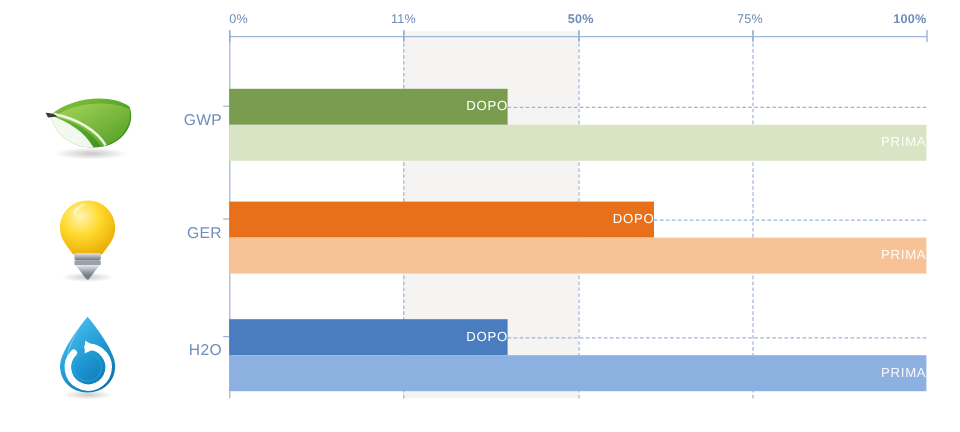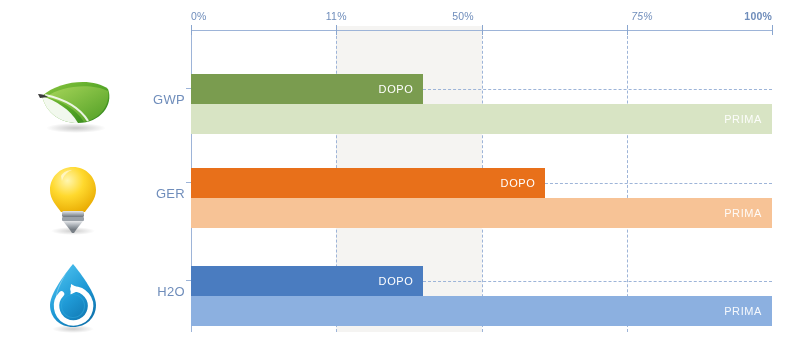--- a/index.html
+++ b/index.html
@@ -131,21 +131,20 @@
     height: 30px;
   }
   .bar-prima {
     top: 46px;
     height: 30px;
   }
   .bar-text {
     font-size: 11px;
     color: #ffffff;
     letter-spacing: 0.6px;
-    padding-right: 10px;
     white-space: nowrap;
   }
   .bar-text.soft { color: #ffffff; opacity: 0.92; margin-left: 41px; }
 
   .dopo-dash {
     position: absolute;
     top: 31px;
     height: 0;
     border-top: 1px dashed #9db4d8;
   }
@@ -250,22 +249,22 @@
       <div id="axis-line" style="left: 46px; width: 581px;"></div>
 
       <div class="axis-tick" id="tick-0" style="left: 46px;"></div>
       <div class="axis-tick" id="tick-25" style="left: 191.25px;"></div>
       <div class="axis-tick" id="tick-50" style="left: 336.5px;"></div>
       <div class="axis-tick" id="tick-75" style="left: 481.75px;"></div>
       <div class="axis-tick" id="tick-100" style="left: 627px;"></div>
 
       <div class="axis-label first" id="lab-0" style="left: 46px;">0%</div>
       <div class="axis-label" id="lab-25" style="left: 191.25px;">11%</div>
-      <div class="axis-label" id="lab-50" style="left: 318px;">50%</div>
-      <div class="axis-label" id="lab-75" style="left: 497px; font-style: italic;">75%</div>
+      <div class="axis-label" id="lab-50" style="left: 339px; font-weight: bold;">50%</div>
+      <div class="axis-label" id="lab-75" style="left: 480px;">75%</div>
       <div class="axis-label last" id="lab-100" style="left: 627px; font-weight: bold;">100%</div>
 
       <div class="group" id="group-gwp">
         <div class="cat-label">GWP</div>
         <div class="cat-dash"></div>
         <div class="dopo-dash" id="dash-gwp" style="left: 278.4px; width: 348.6px;"></div>
         <div class="bar bar-dopo" id="bar-gwp-dopo" style="left: 46px; width: 232.4px; background: rgb(122, 156, 79);">
           <span class="bar-text">DOPO</span>
         </div>
         <div class="bar bar-prima" id="bar-gwp-prima" style="left: 46px; width: 581px; background: rgb(216, 228, 196);">

